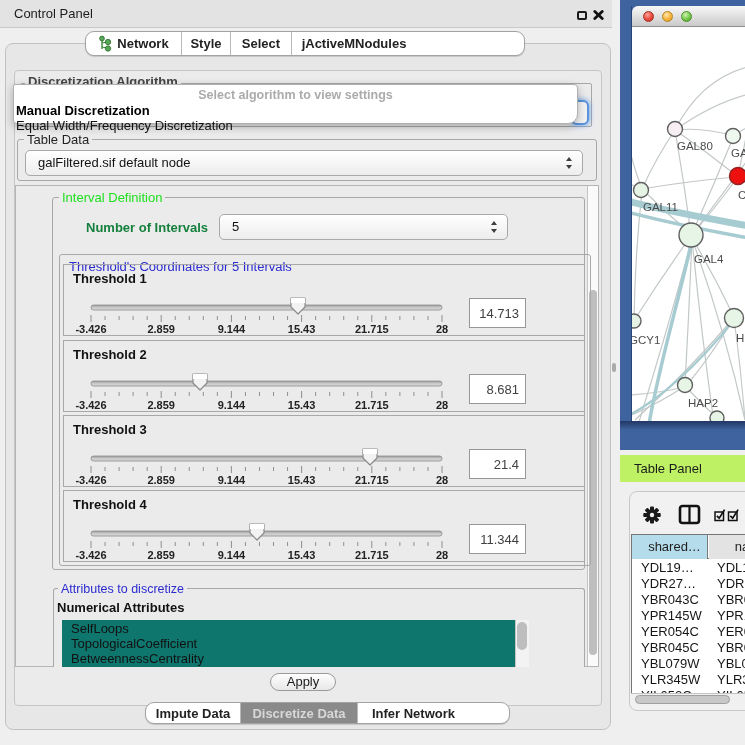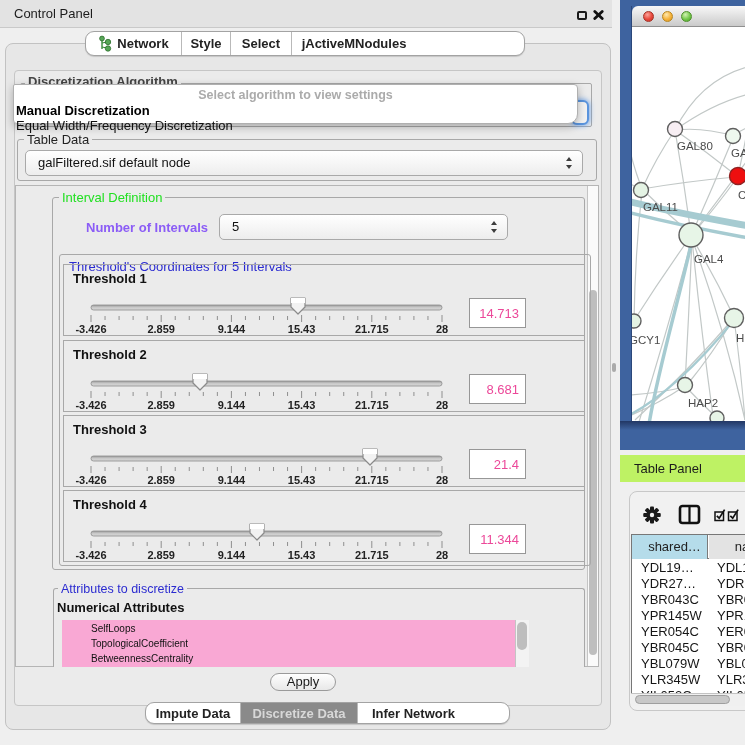--- a/index.html
+++ b/index.html
@@ -45,27 +45,27 @@
   border:1px solid #b0b0b0; border-radius:2px 4px 10px 4px;
   box-shadow:0 3px 8px rgba(0,0,0,0.28); }
 #popup .hint { position:absolute; left:0; width:100%; top:3px; text-align:center;
   font-size:12.5px; font-weight:bold; color:#ababab; }
 #popup .it1 { position:absolute; left:2px; top:18px; font-size:13px; font-weight:bold; color:#000; }
 #popup .it2 { position:absolute; left:2px; top:33px; font-size:13px; color:#111; }
 
 .tbox { position:absolute; left:63px; width:522px; height:72px; border:1px solid #a8a8a8; }
 .tbox .tl { position:absolute; left:9px; top:6px; font-size:13px; font-weight:bold; color:#111; }
 .vbox { position:absolute; left:405px; top:33px; width:57px; height:30px; background:#fff;
-  border:1px solid #979797; font-size:13px; color:#ec4899; text-align:right;
+  border:1px solid #979797; font-size:13px; color:#404040; text-align:right;
   padding:7px 6px 0 0; }
 
 .sbV { position:absolute; background:#fafafa; border-left:1px solid #c4c4c4; }
 .sbThumb { position:absolute; background:#bebebe; border-radius:5px; }
 
-#attrList { left:62px; top:620px; width:467px; height:47px; background:#f9a8d4; font-size:10px; color:#111;padding-left:20px; }
+#attrList { left:62px; top:620px; width:467px; height:47px; background:#0f766e; font-size:13px; color:#111; }
 #attrList .pad { height:2px; }
 #attrList div { padding-left:9px; height:14.8px; line-height:14.8px; }
 
 #applyBtn { left:270px; top:673px; width:66px; height:18px; border:1px solid #9a9a9a;
   border-radius:9px; background:linear-gradient(#fefefe,#e8e8e8); font-size:13px; color:#1a1a1a;
   text-align:center; line-height:16px; }
 
 #bluePanel { left:620px; top:0; width:125px; height:450px; background:#3e639f; }
 #macWin { left:631px; top:6px; width:114px; height:415px; border-left:1px solid #2b477a; }
 #macTitle { left:0; top:0; width:114px; height:21px;
@@ -143,21 +143,21 @@
     <div class="it2">Equal Width/Frequency Discretization</div>
   </div>
 
   <div class="abs" style="left:15px; top:185px; width:584px; height:482px; border:1px solid #b5b5b5; overflow:hidden;">
   </div>
   <div class="sbV" style="left:587px; top:186px; width:11px; height:480px;"></div>
   <div class="sbThumb" style="left:589px; top:290px; width:8px; height:365px;"></div>
 
   <div class="abs group" style="left:52px; top:197px; width:533px; height:373px;"></div>
   <div class="glabel" style="left:59px; top:190px; color:#21e021;">Interval Definition</div>
-  <div class="abs" style="left:86px; top:220px; font-size:13px; font-weight:bold; color:#8b5cf6;">Number of Intervals</div>
+  <div class="abs" style="left:86px; top:220px; font-size:13px; font-weight:bold; color:#15803d;">Number of Intervals</div>
   <div class="combo" style="left:219px; top:214px; width:289px; height:26px;">
     <div class="txt">5</div>
       <div class="arrows"></div>
   </div>
 
   <div class="abs group" style="left:59px; top:254px; width:532px; height:312px;"></div>
   <div class="glabel" style="left:66px; top:247px; color:#2b2bd0;margin-top:12px;">Threshold's Coordinates for 5 Intervals</div>
 
   <div class="tbox" style="top:264px;">
       <div class="tl">Threshold 1</div>

